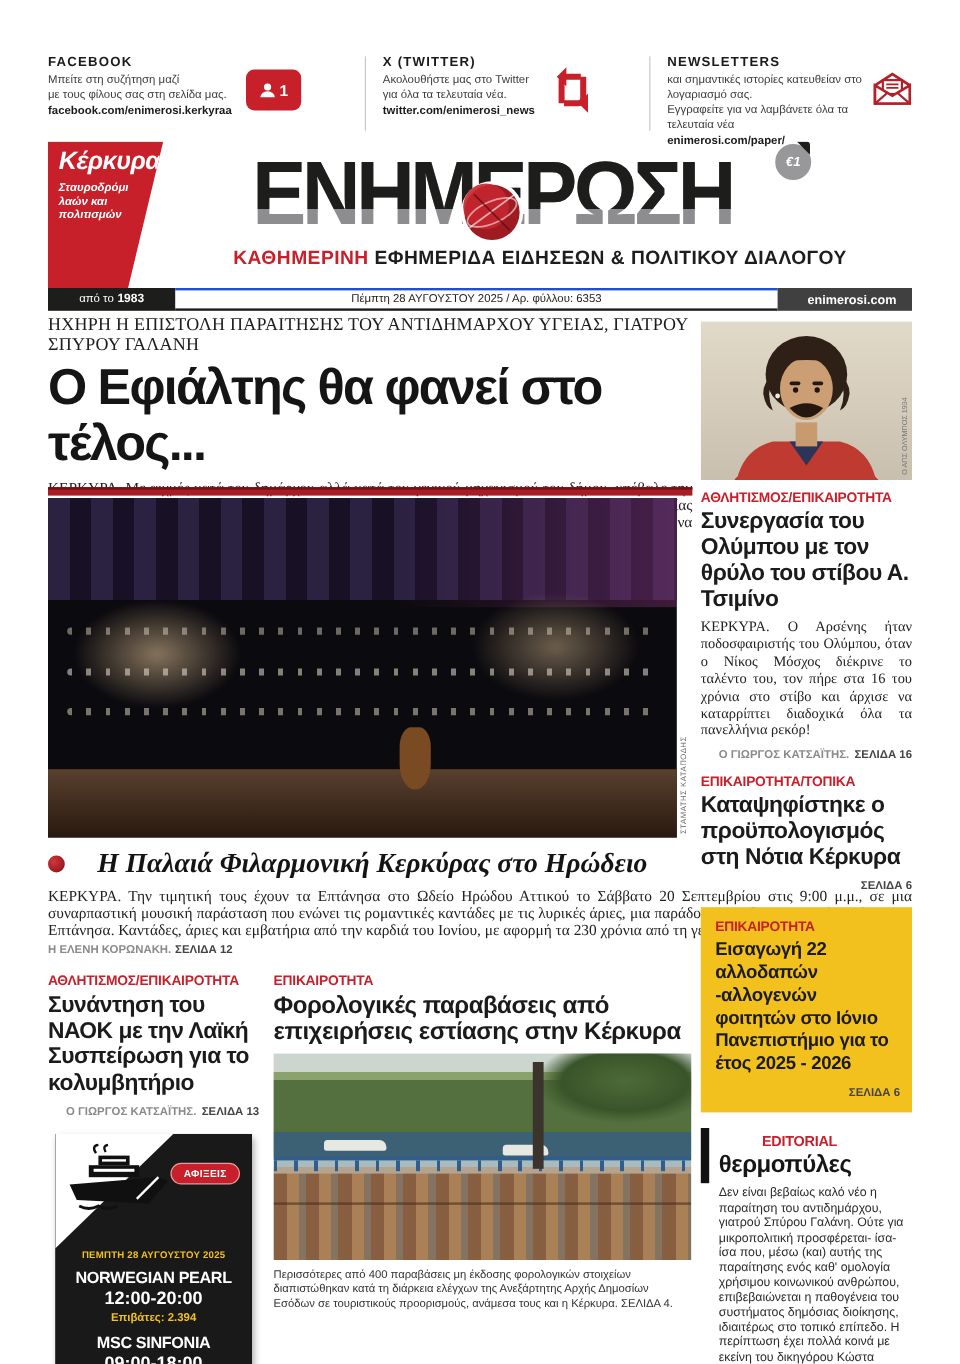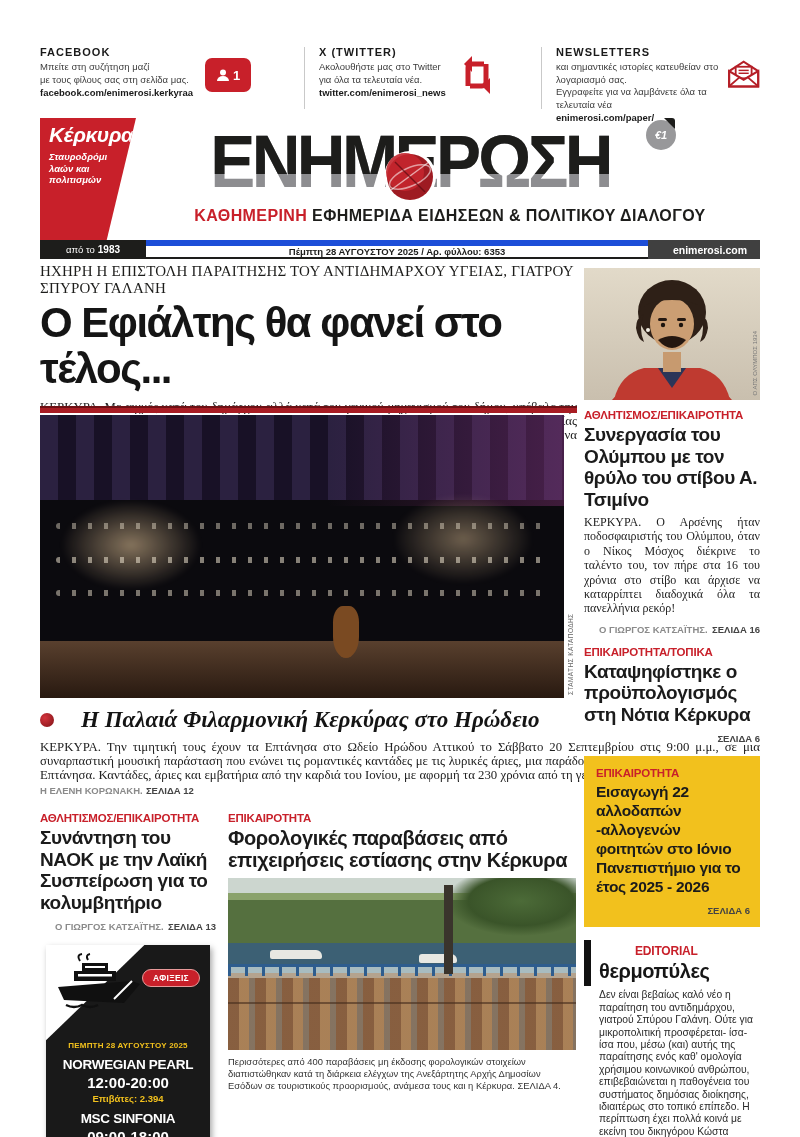--- a/index.html
+++ b/index.html
@@ -37,22 +37,22 @@
                  background:#98989a; color:#fff; font-size:11px; font-weight:700;
                  display:flex; align-items:center; justify-content:center; font-style:italic;}
   .price-badge:before { content:""; position:absolute; right:1px; top:-2px; width:11px; height:11px; background:#1d1d1b;
                  clip-path:polygon(0 0,100% 0,100% 100%); border-radius:0 3px 0 0;}
   .subtitle { position:absolute; left:148px; top:207px; width:524px; text-align:center;
               font-size:16px; font-weight:700; letter-spacing:.4px; color:#1d1d1b;margin-left:40px;}
   .subtitle .red { color:#c8202a; }
   .date-bar { position:absolute; left:40px; top:240px; width:720px; height:19px; display:flex; font-size:9.5px; }
   .db-left { background:#1d1d1b; color:#fff; width:106px; display:flex; align-items:center; justify-content:center; gap:3px;}
   .db-left b { font-size:10px; }
-  .db-mid { flex:1; border-top:6px solid #1d4ed8; border-bottom:2px solid #1d1d1b;
-            display:flex; align-items:center; justify-content:center; font-weight:700; color:#1d1d1b;text-align:right;}
+  .db-mid { flex:1; border-top:2px solid #1d4ed8; border-bottom:2px solid #1d1d1b;
+            display:flex; align-items:center; justify-content:center; font-weight:400; color:#1d1d1b;text-align:right;}
   .db-right { background:#404040; color:#fff; width:112px; display:flex; align-items:center; justify-content:center;
               font-weight:700; font-size:10.5px;padding-left:12px;}
   
   .lead { position:absolute; left:40px; top:263px; width:537px; }
   .kicker { font-family:"Liberation Serif", serif; font-size:15px; color:#1d1d1b; letter-spacing:.2px; }
   .lead-headline { font-size:42px; font-weight:800; letter-spacing:-1.5px; color:#151515; line-height:46px; margin-top:3px; }
   .lead-body, .phil-body { font-family:"Liberation Serif", serif; font-size:12.8px; line-height:14.2px;
               text-align:justify; color:#222; margin-top:8px; }
   .byline-name { color:#8a8a8a; font-family:"Liberation Sans", sans-serif; font-size:9.5px; font-weight:700; }
   .page-ref { color:#444; font-family:"Liberation Sans", sans-serif; font-size:9.5px; font-weight:700; }

